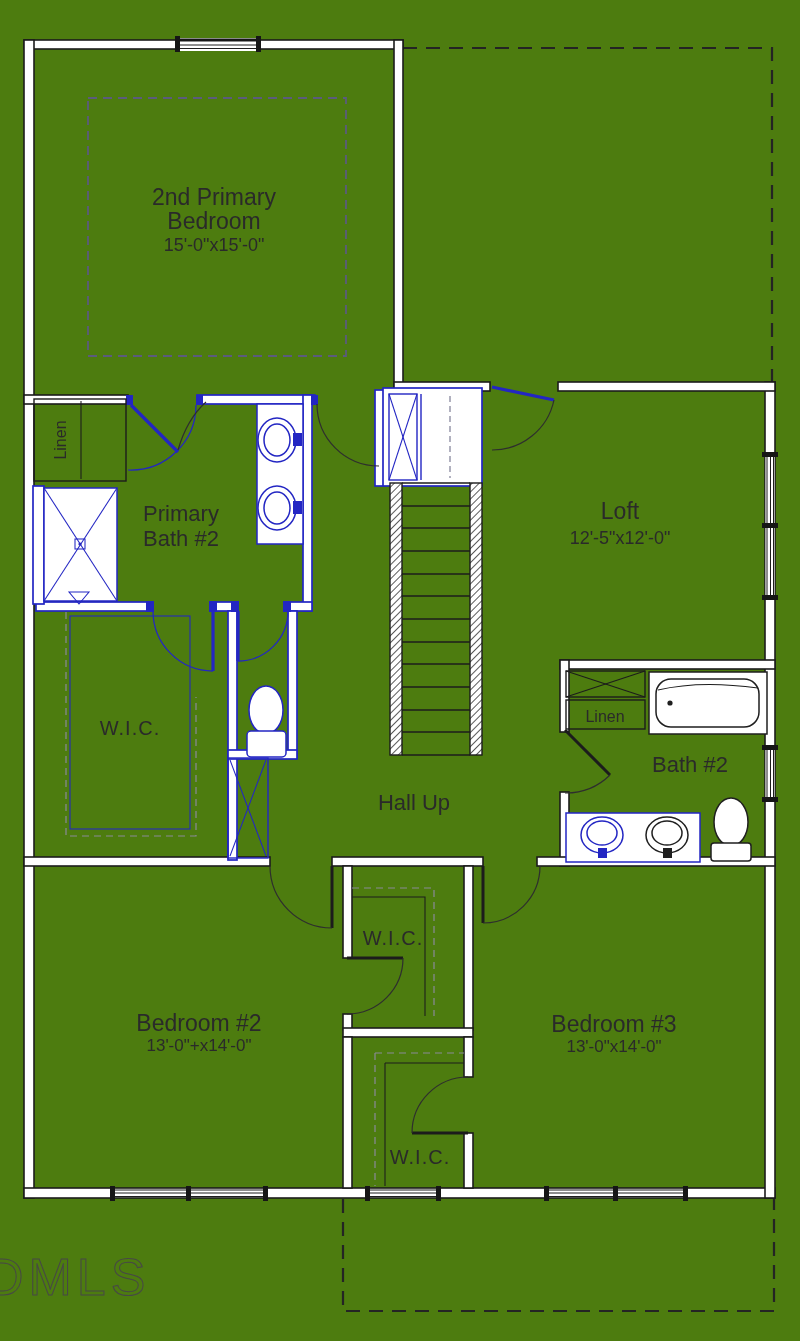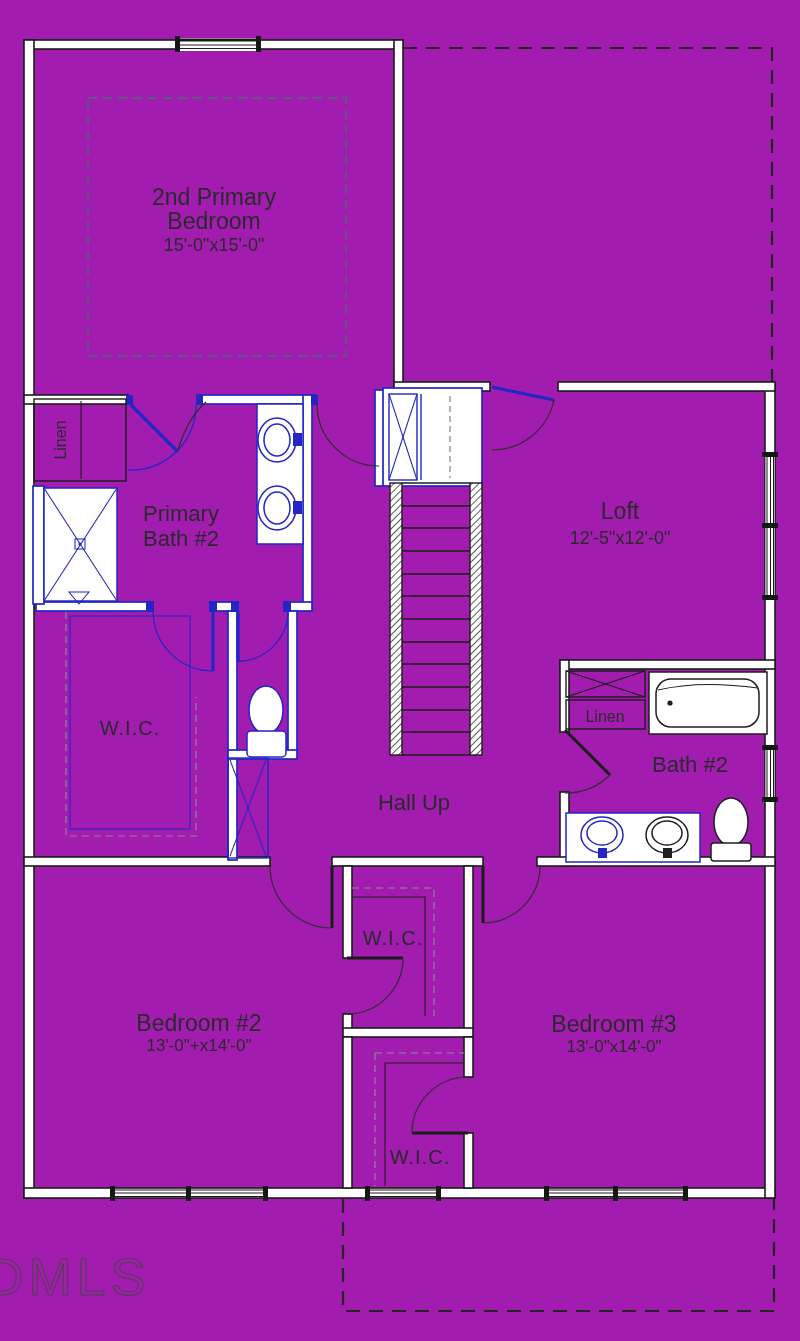--- a/index.html
+++ b/index.html
@@ -3,21 +3,21 @@
 <meta charset="utf-8">
 <style>
   :root{
     --wall:#1c1c1c;
     --interior:#2326c3;
     --dashed:#5b5b7d;
     --text:#2a2a2a;
     --watermark:#474747;
   }
   html,body{margin:0;padding:0;background:#ffffff;}
-  .stage{position:relative;width:800px;height:1341px;background:#a21caf;overflow:hidden;}
+  .stage{position:relative;width:800px;height:1341px;background:#4d7c0f;overflow:hidden;}
   svg{position:absolute;left:0;top:0;}
   
   .wb{fill:#fff;stroke:var(--wall);stroke-width:1.6;}
   .wu{fill:#fff;stroke:var(--interior);stroke-width:1.7;}
   .jb{fill:var(--interior);}
   .ln{stroke:var(--wall);stroke-width:1.4;fill:none;}
   .lnb{stroke:var(--interior);stroke-width:1.4;fill:none;}
   .thin{stroke-width:1.05;}
   
   .arc{fill:none;stroke:#2e2e2e;stroke-width:1.2;}

